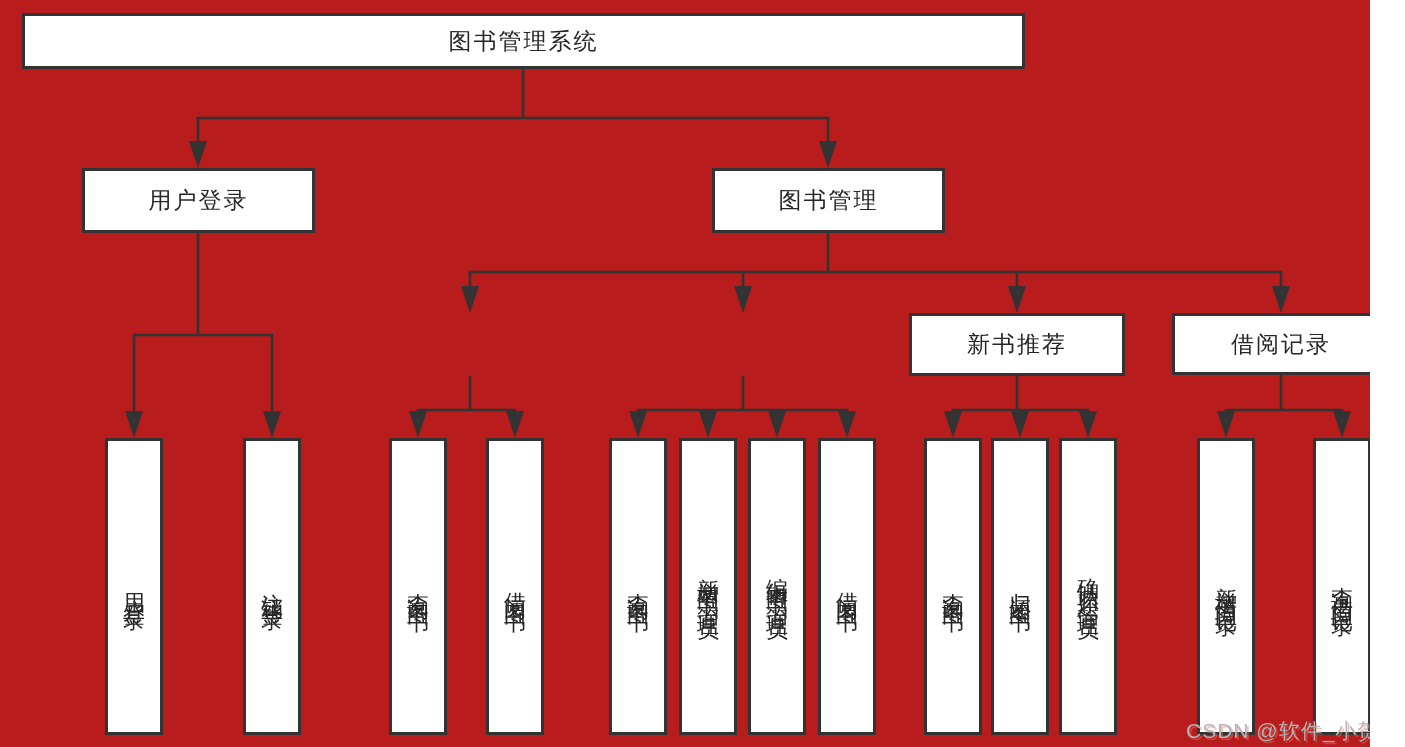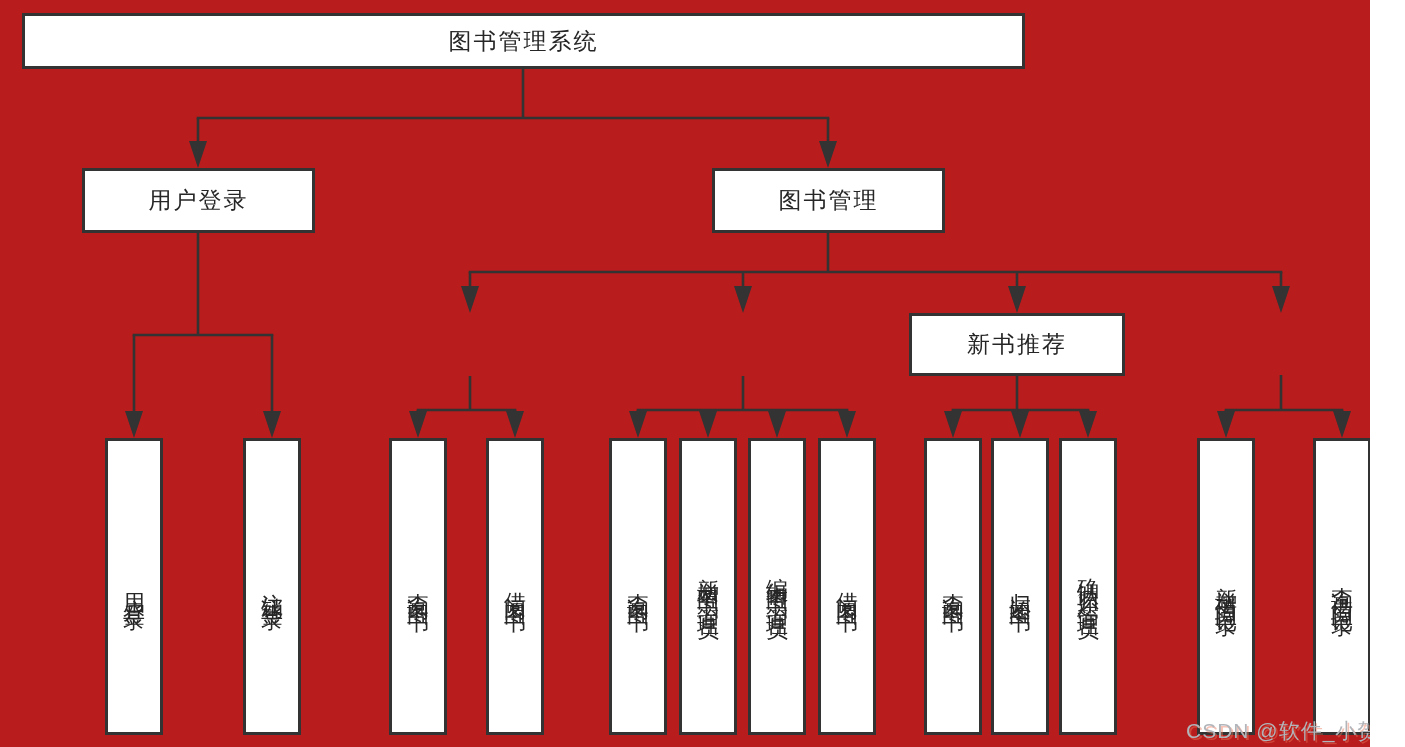--- a/index.html
+++ b/index.html
@@ -118,20 +118,23 @@
   <div class="box h" style="left:82px; top:168px; width:233px; height:65px">
     <span class="lbl">用户登录</span>
   </div>
   <div class="box h" style="left:712px; top:168px; width:233px; height:65px">
     <span class="lbl">图书管理</span>
   </div>
 
   <div class="box h" style="left:909px; top:313px; width:216px; height:63px">
     <span class="lbl">新书推荐</span>
   </div>
+  <div class="box h" style="left:1172px; top:313px; width:218px; height:62px">
+    <span class="lbl">借阅记录</span>
+  </div>
 
   <div class="box v" style="left:105px; top:438px; width:58px; height:297px">
     <span class="lbl">用户登录</span>
   </div>
   <div class="box v" style="left:243px; top:438px; width:58px; height:297px">
     <span class="lbl">注销登录</span>
   </div>
 
   <div class="box v" style="left:389px; top:438px; width:58px; height:297px">
     <span class="lbl">查询图书</span>

